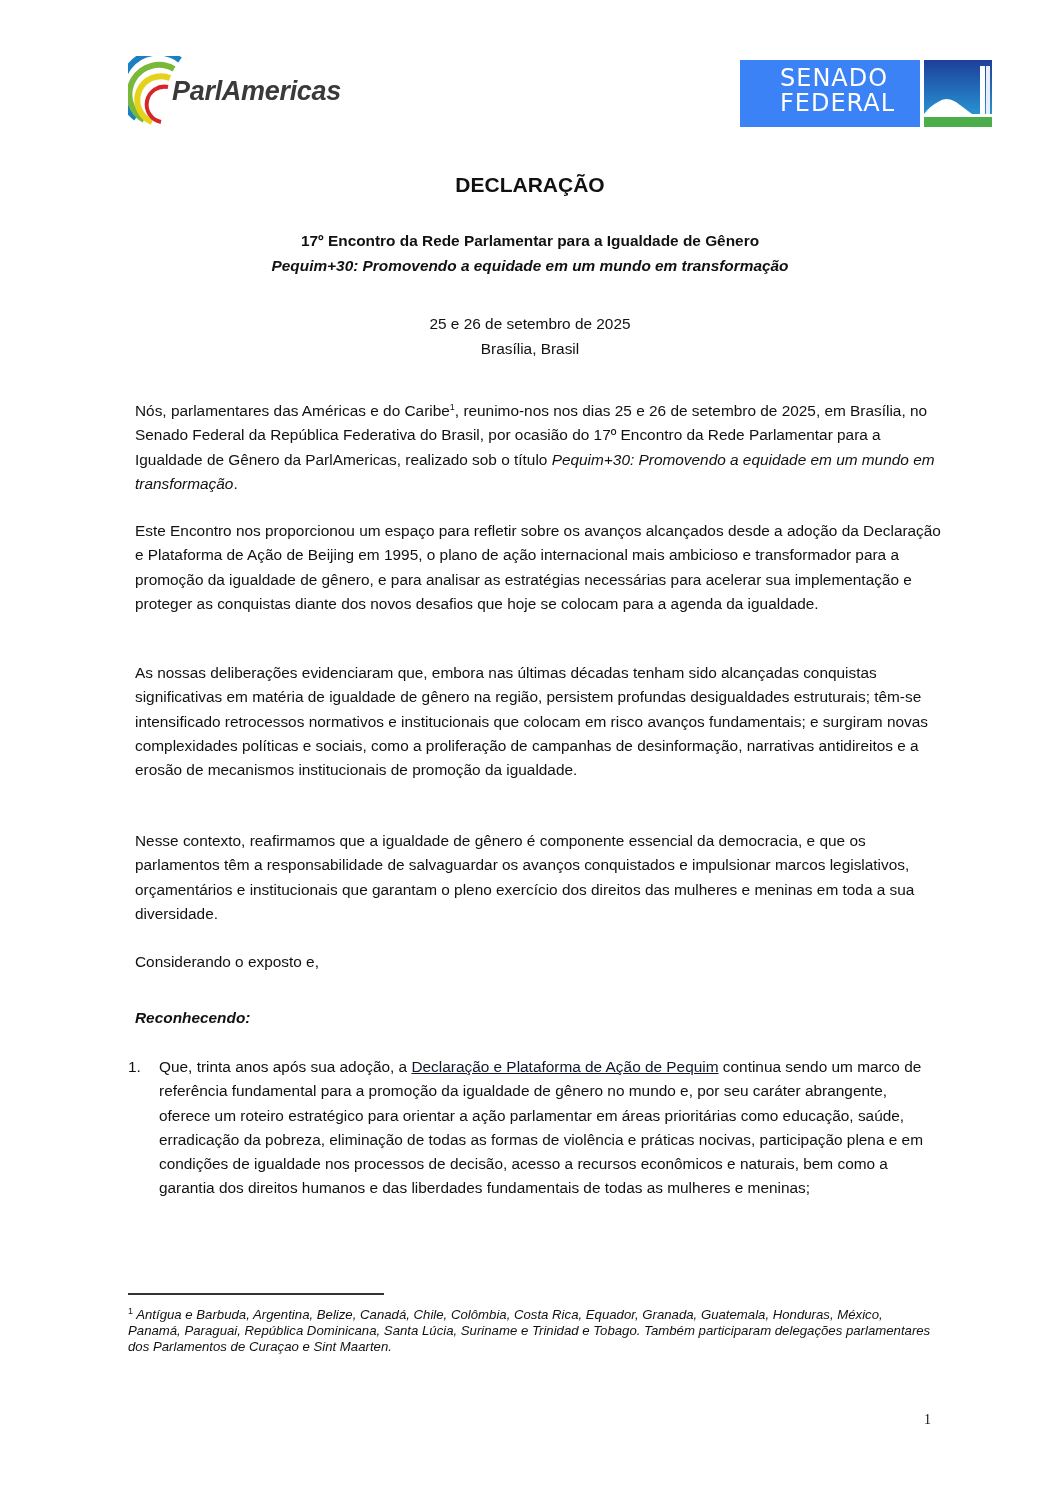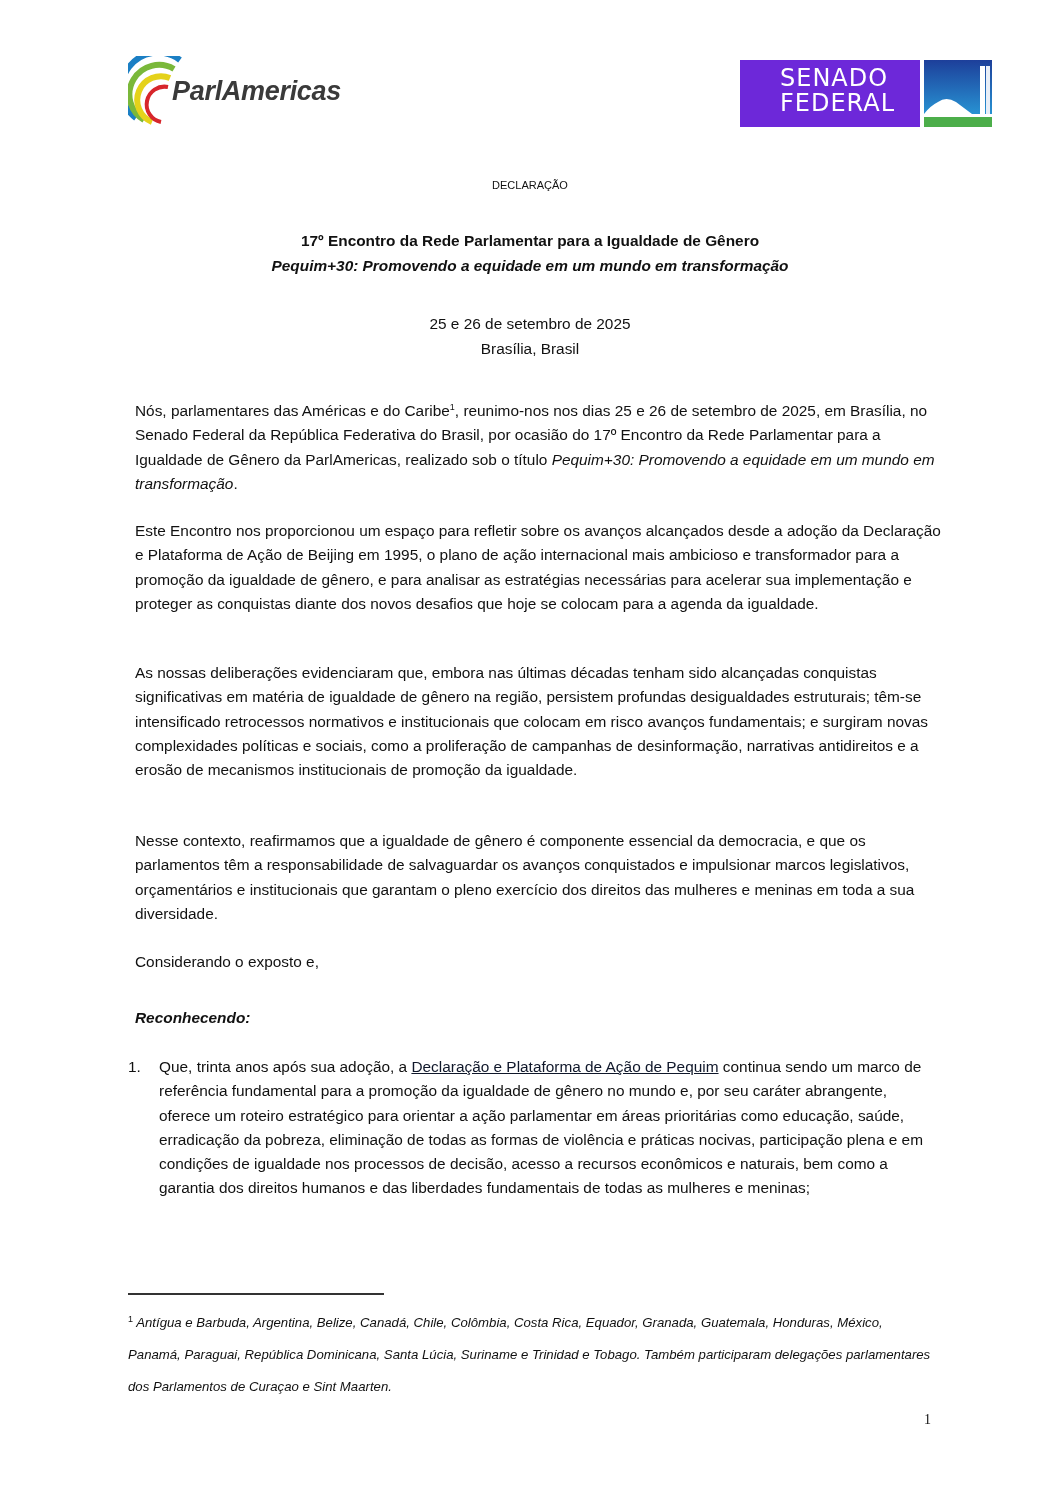--- a/index.html
+++ b/index.html
@@ -11,32 +11,32 @@
 
   
   .logo-parl { position: absolute; left: 128px; top: 56px; width: 255px; height: 76px; }
   .logo-parl-text {
     position: absolute; left: 44px; top: 20px;
     font-family: "Liberation Sans", sans-serif; font-weight: bold; font-style: italic;
     font-size: 27px; color: #3a3a3a; letter-spacing: -0.3px;
   }
   .logo-senado { position: absolute; left: 740px; top: 60px; width: 252px; height: 67px; }
   .senado-blue {
-    position: absolute; left: 0; top: 0; width: 180px; height: 67px; background: #6d28d9;
+    position: absolute; left: 0; top: 0; width: 180px; height: 67px; background: #3b82f6;
     color: #fff; font-family: "DejaVu Sans", sans-serif; font-size: 24px; line-height: 25px;
     letter-spacing: 1px;
   }
   .senado-blue .l1 { position: absolute; left: 40px; top: 6px; }
   .senado-blue .l2 { position: absolute; left: 40px; top: 31px; }
   .senado-img { position: absolute; left: 184px; top: 0; width: 68px; height: 67px; }
 
   
   .txt { font-family: "Liberation Sans", sans-serif; font-size: 15.4px; line-height: 24.3px; }
   .center { position: absolute; left: 0; width: 1060px; text-align: center; }
-  .title { top: 173px; font-weight: normal; font-size: 11px; }
+  .title { top: 173px; font-weight: bold; font-size: 21px; }
   .sub1 { top: 229px; font-weight: bold; }
   .sub2 { top: 254px; font-weight: bold; font-style: italic; }
   .date { top: 312px; }
   .place { top: 337px; }
 
   .para { position: absolute; left: 128px; width: 806px; margin: 7px; }
   .p1 { top: 392px; }
   .p2 { top: 512px; }
   .p3 { top: 654px; }
   .p4 { top: 822px; }
@@ -44,21 +44,21 @@
   .p6 { top: 999px; font-weight: bold; font-style: italic; }
 
   .list-item { position: absolute; left: 128px; top: 1055px; width: 806px; }
   .list-num { position: absolute; left: 0; top: 0; width: 30px; }
   .list-body { position: absolute; left: 31px; top: 0; width: 776px; }
   a.link { color: #0f172a; text-decoration: underline; }
 
   .fn-rule { position: absolute; left: 128px; top: 1293px; width: 256px; height: 1.5px; background: #333; }
   .footnote {
     position: absolute; left: 128px; top: 1303px; width: 810px;
-    font-family: "Liberation Sans", sans-serif; font-style: italic; font-size: 13.2px; line-height: 32px;
+    font-family: "Liberation Sans", sans-serif; font-style: italic; font-size: 13.2px; line-height: 16px;
   }
   .footnote sup { font-style: normal; font-size: 9px; }
   sup.fnref { font-size: 9px; line-height: 0; }
 
   .page-num {
     position: absolute; left: 924px; top: 1412px; font-family: "Liberation Serif", serif; font-size: 14px;
   }
 </style>
 </head>
 <body>

